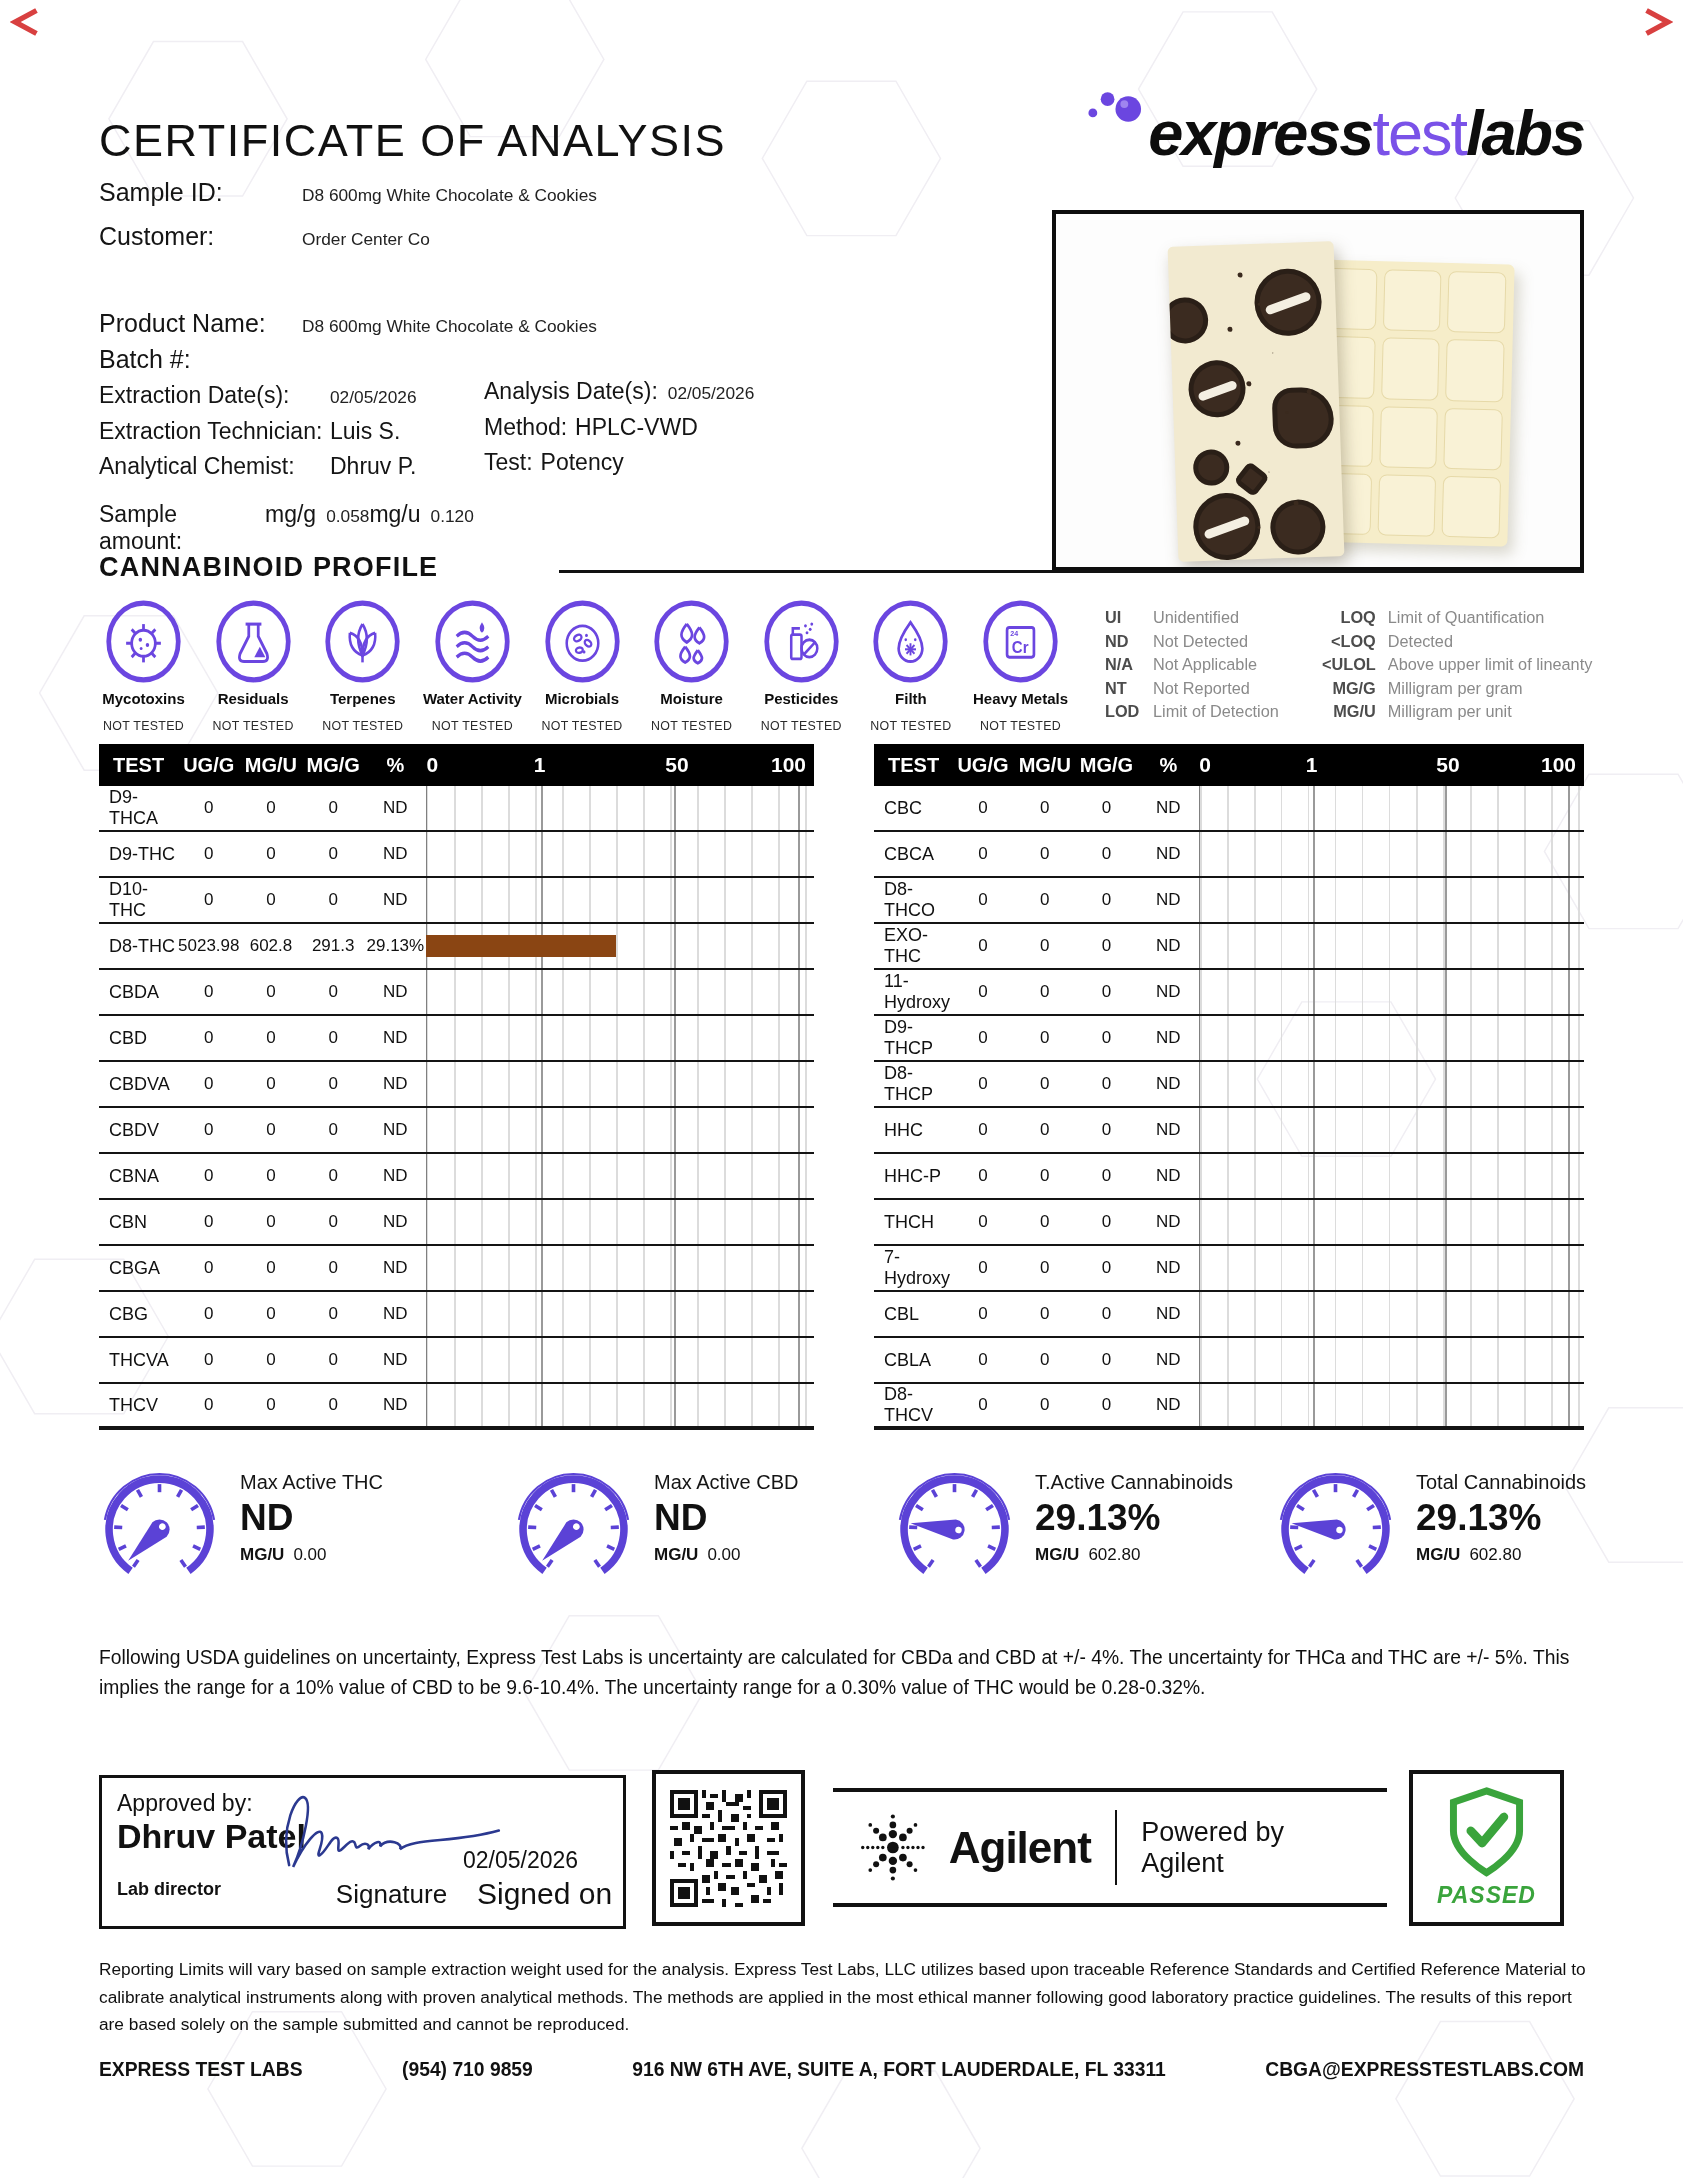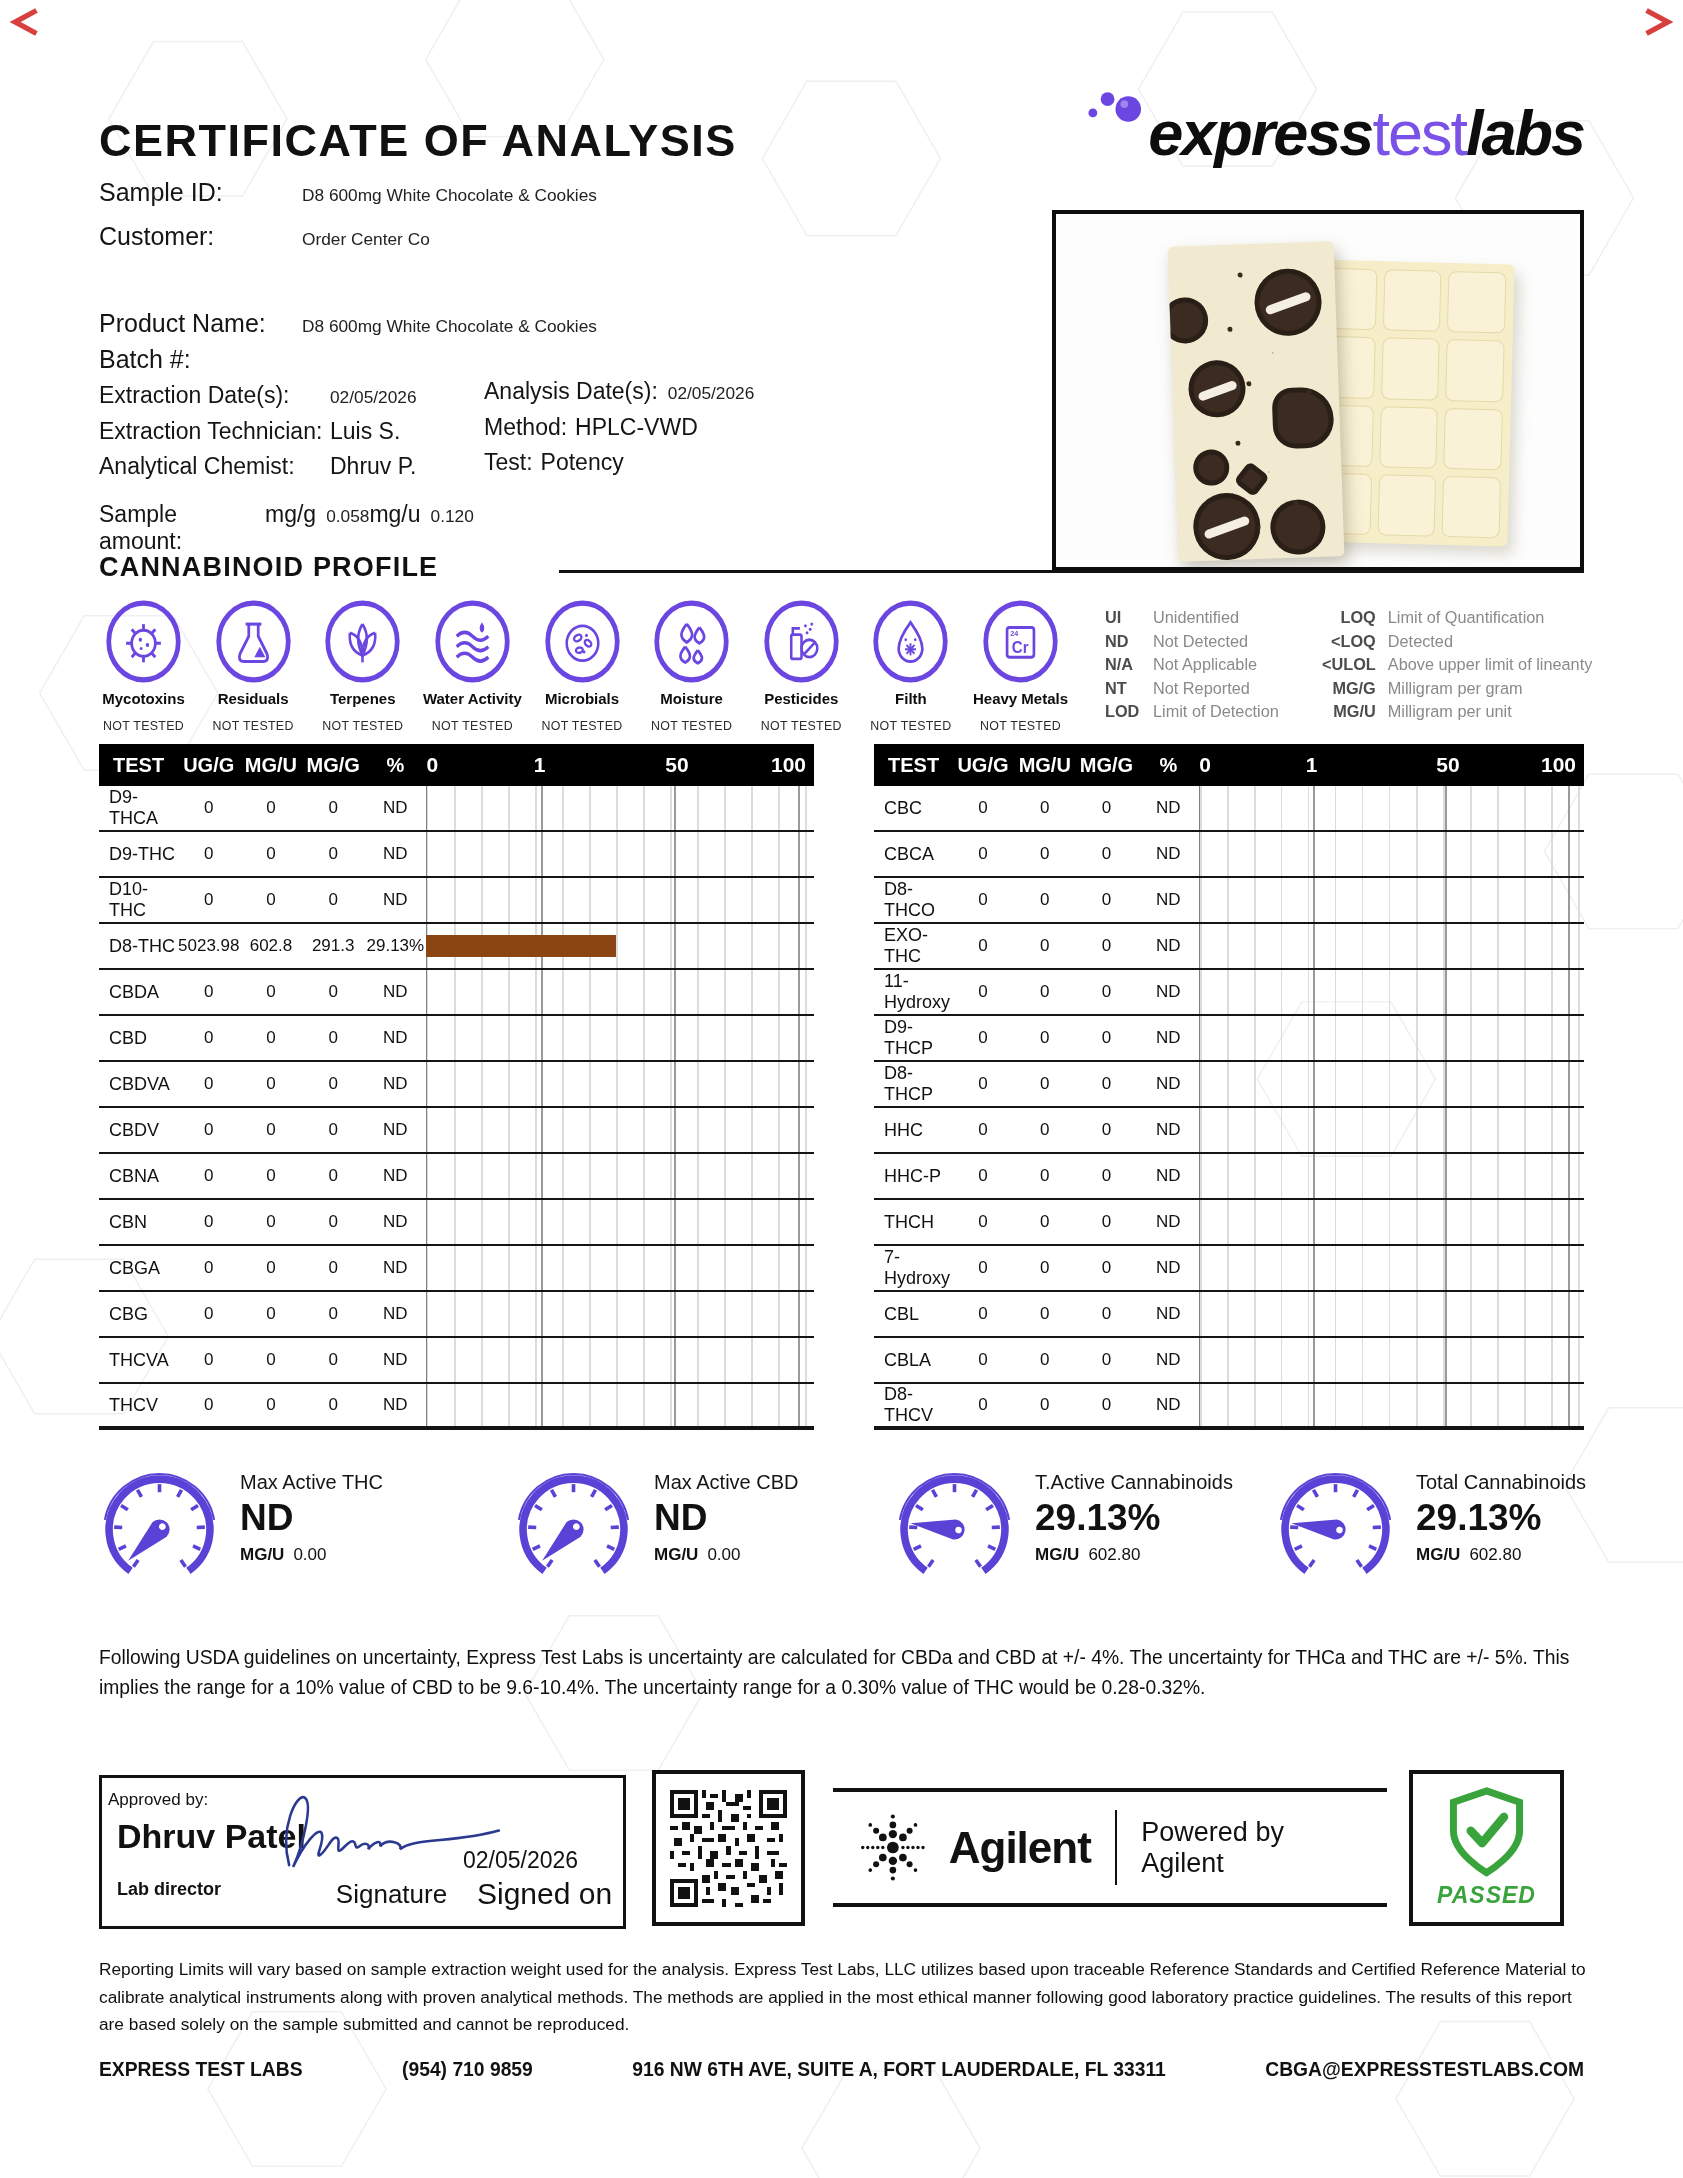--- a/index.html
+++ b/index.html
@@ -11,21 +11,21 @@
   
   #bg-pattern { position:absolute; inset:0; z-index:0; pointer-events:none; }
   .layer { position:absolute; z-index:1; }
 
   
   .corner { top:8px; width:30px; height:28px; }
   .corner.left { left:10px; }
   .corner.right { right:10px; transform:scaleX(-1); }
 
   
-  #page-title { left:99px; top:115px; font-size:45px; font-weight:bold; letter-spacing:1.5px; }
+  #page-title { left:99px; top:115px; font-size:45px; font-weight:normal; letter-spacing:1.5px; }
   #brand-logo { right:99px; top:87px; display:flex; align-items:flex-end; }
   #brand-logo .bubbles { margin-right:4px; margin-bottom:34px; }
   .logo-txt { font-size:63px; letter-spacing:-2px; line-height:1; }
   .logo-express, .logo-labs { font-weight:bold; font-style:italic; color:#0d0d0d; }
   .logo-test { font-weight:400; color:#7a52e8; }
 
   
   .info-line { position:absolute; display:flex; align-items:baseline; z-index:1; }
   .lbl-big { font-size:25px; color:#151515; }
   .lbl { font-size:23px; color:#151515; }
@@ -92,21 +92,21 @@
   .g-title { font-size:20px; color:#151515; }
   .g-value { font-size:37px; font-weight:bold; margin:3px 0 6px; }
   .g-unit-row { display:flex; gap:9px; font-size:17px; }
   .g-unit { font-weight:bold; }
 
   
   #uncertainty { left:99px; top:1643px; width:1493px; font-size:19.3px; line-height:1.55; color:#101010; }
 
   
   #approval-box { left:99px; top:1775px; width:527px; height:154px; border:3px solid #111; }
-  #approved-by { left:108px; top:1790px; font-size:17px; }
+  #approved-by { left:117px; top:1790px; font-size:23px; }
   #approver-name { left:117px; top:1817px; font-size:34px; font-weight:bold; }
   #approver-role { left:117px; top:1879px; font-size:18px; font-weight:bold; }
   #signature-squiggle { left:275px; top:1784px; }
   #signature-label { left:327px; top:1879px; width:129px; text-align:center; font-size:26px; }
   #signed-date { left:463px; top:1847px; font-size:23px; }
   #signed-on-label { left:477px; top:1877px; font-size:30px; }
 
   #qr-box { left:652px; top:1770px; width:153px; height:156px; border:4px solid #111; display:flex; align-items:center; justify-content:center; }
 
   #agilent-box { left:833px; top:1788px; width:554px; height:119px; border-top:4px solid #111; border-bottom:4px solid #111; display:flex; align-items:center; padding:0 18px; }

